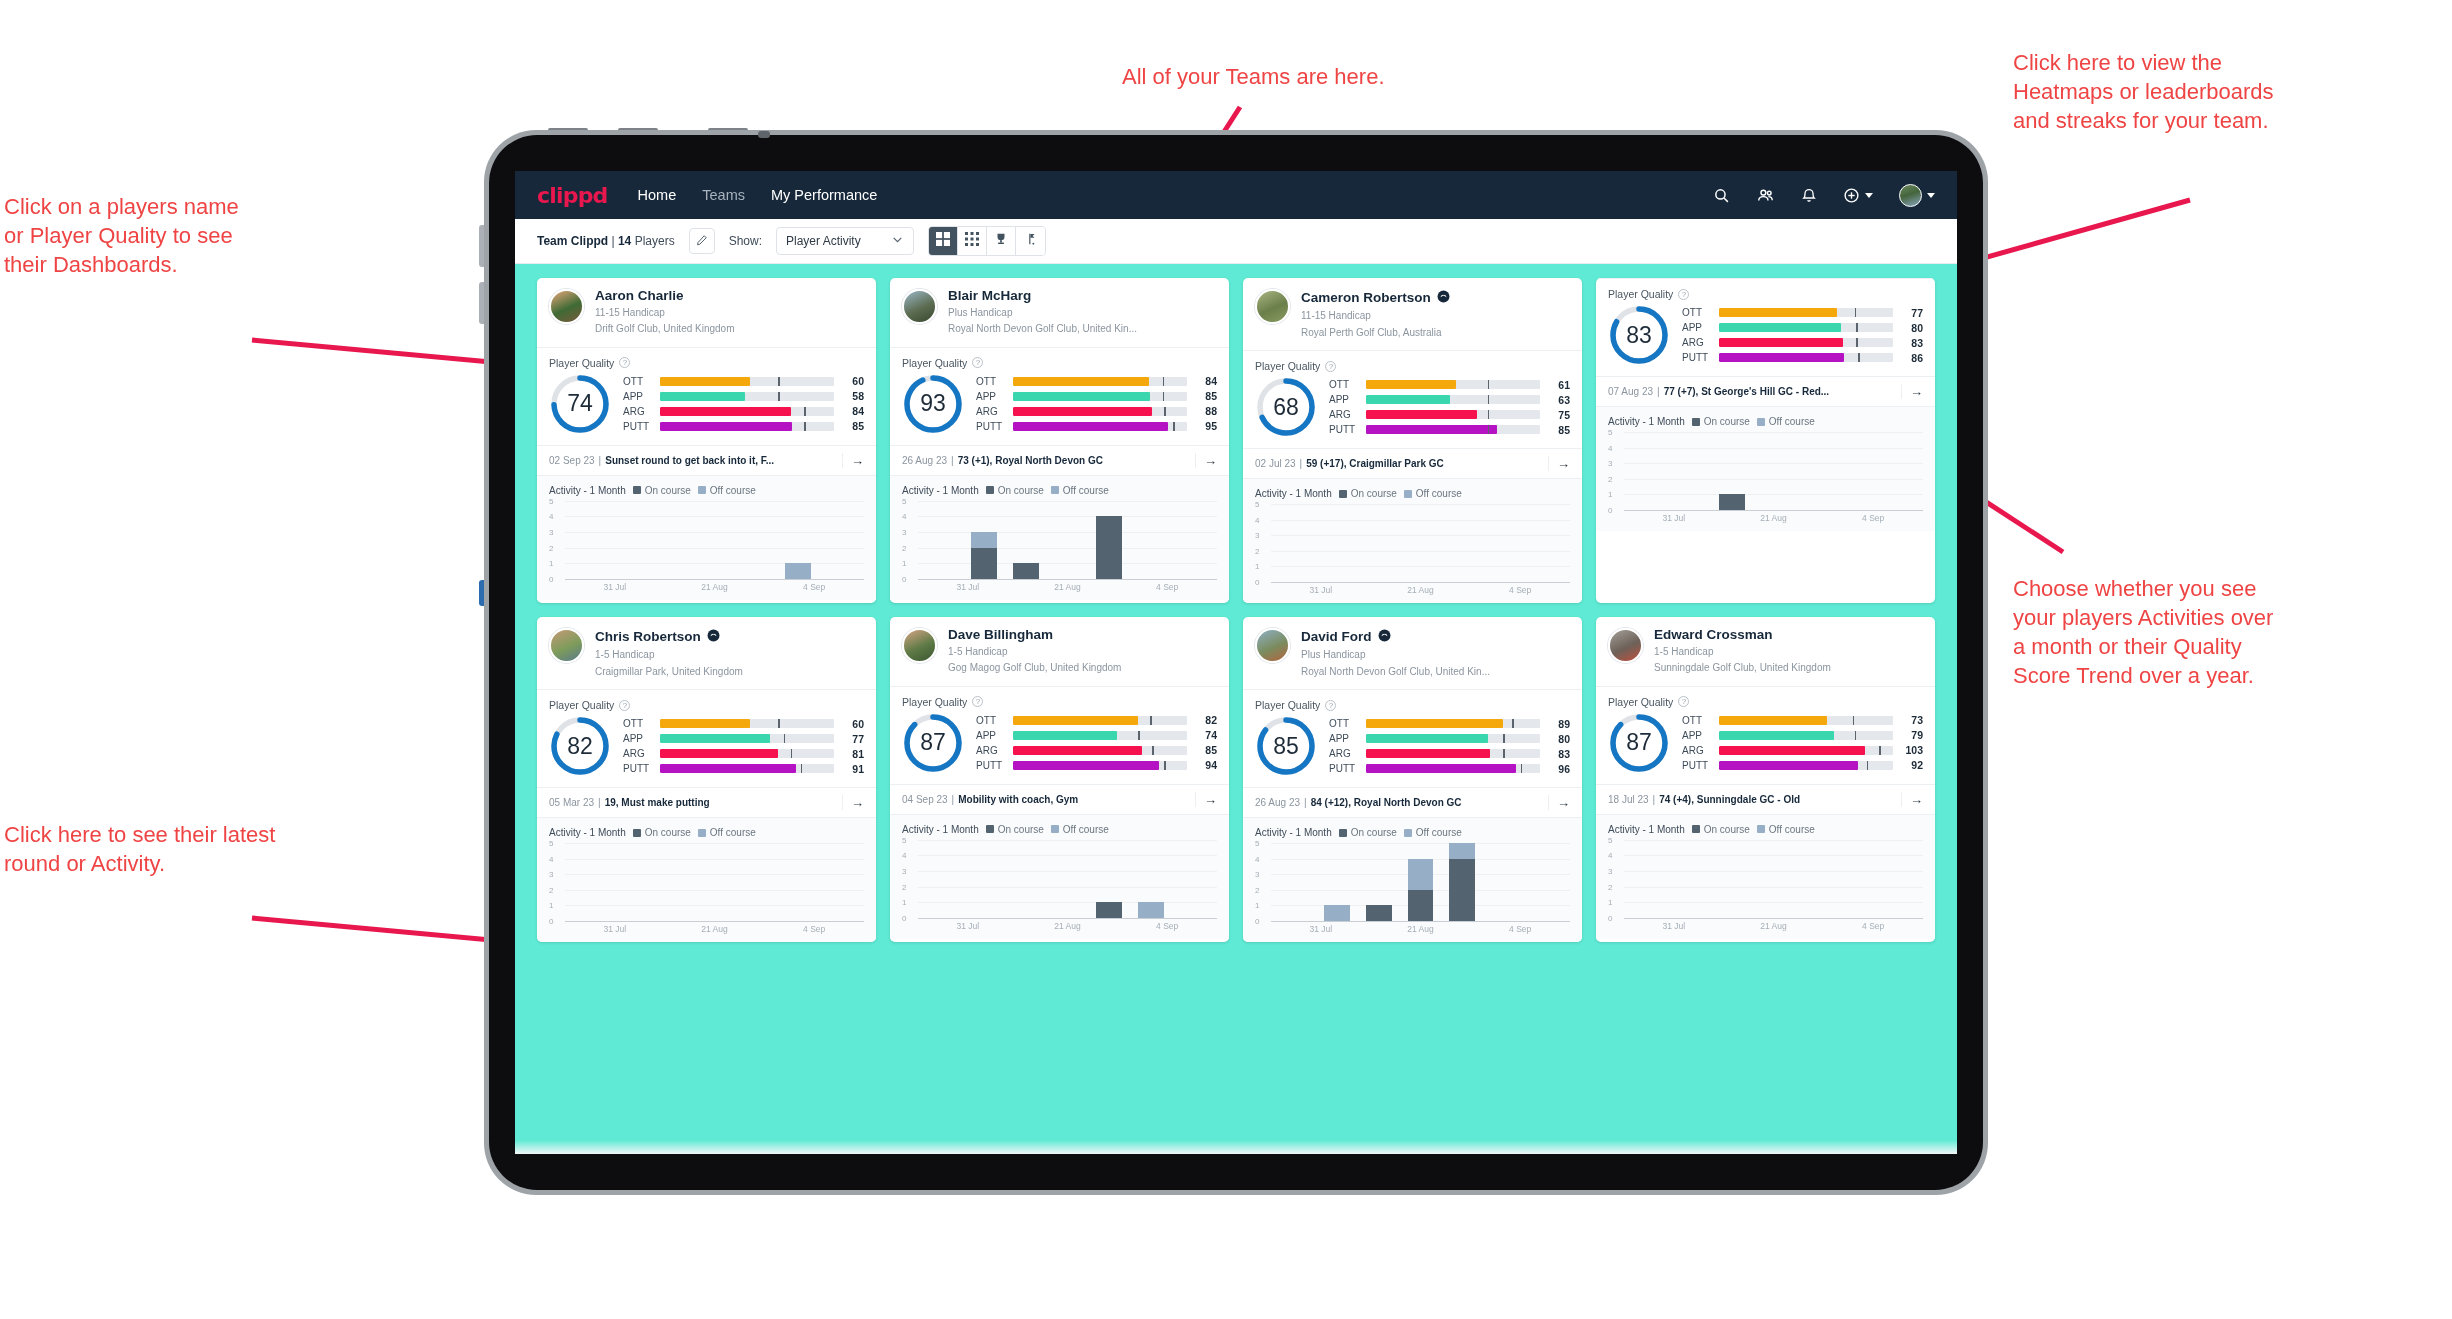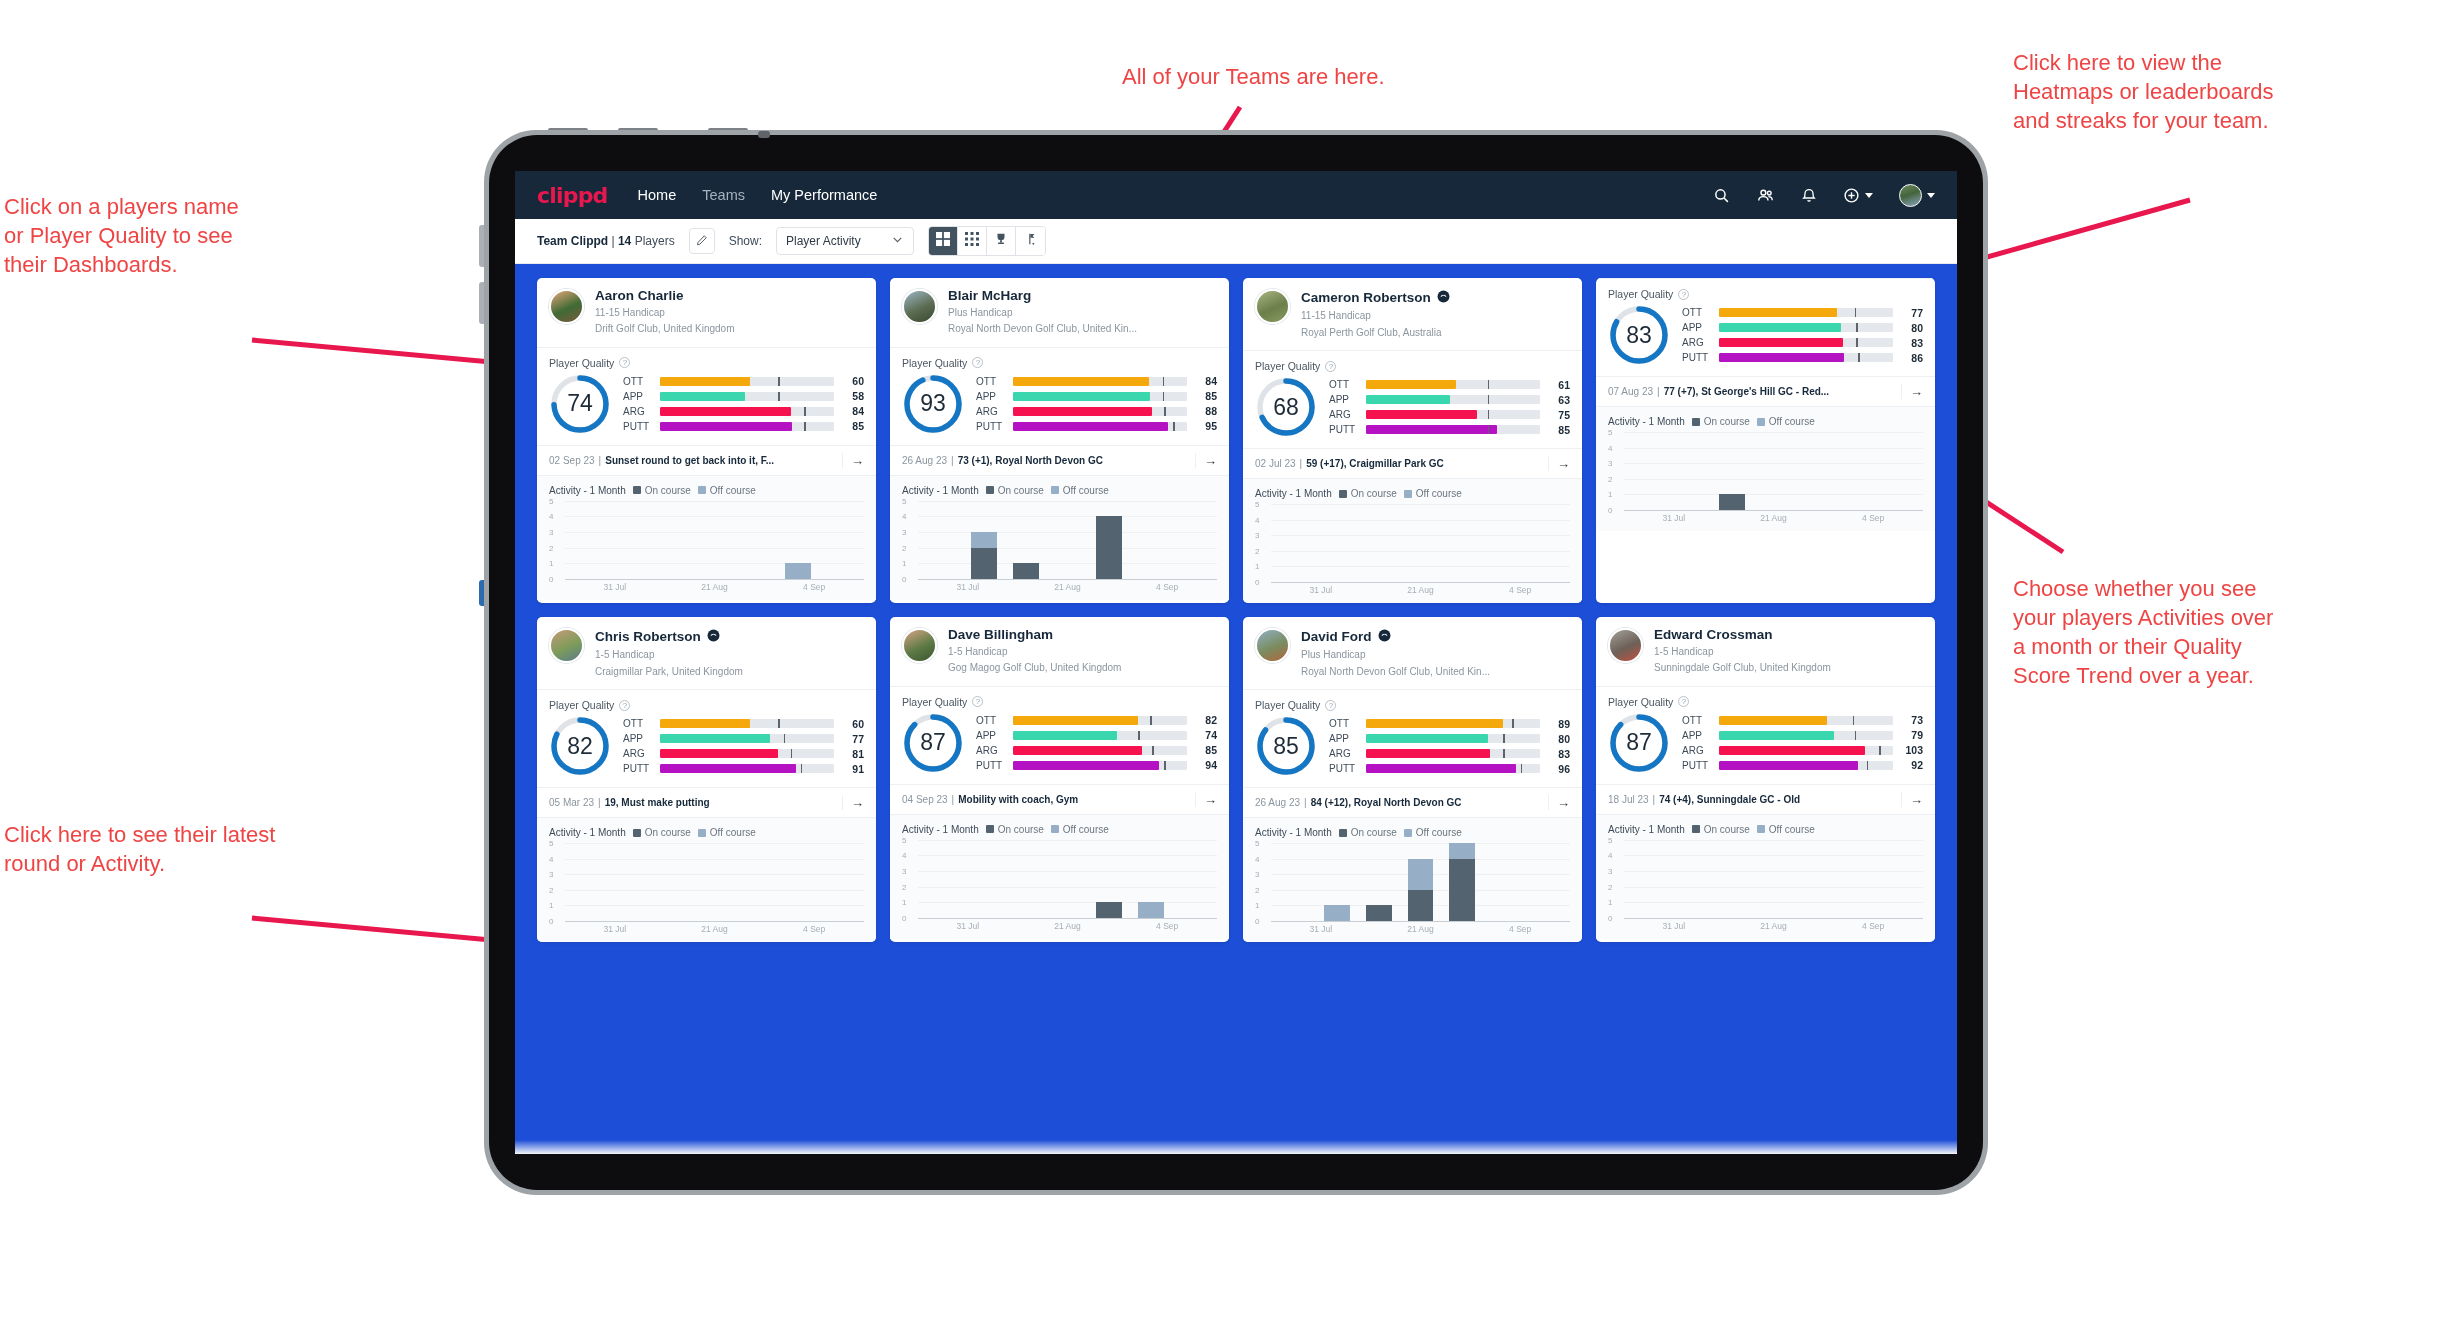--- a/index.html
+++ b/index.html
@@ -46,21 +46,21 @@
   .cam {
     position: absolute; left: 758px; top: 131px;
     width: 12px; height: 7px; background: #5f646a; border-radius: 3px;
   }
   .btn-top { position:absolute; background:#7d8288; border-radius:2px; height:6px; top:128px;}
   .btn-vol { position:absolute; left:479px; background:#aab0b5; border-radius:3px 0 0 3px; width:7px; }
 
   
   .screen {
     width: 100%; height: 100%;
-    background: #1d4ed8;
+    background: #5eead4;
     overflow: hidden;
     position: relative;
   }
 
   
   .topnav {
     height: 48px; background: #16283a;
     display: flex; align-items: center;
     padding: 0 22px;
   }

